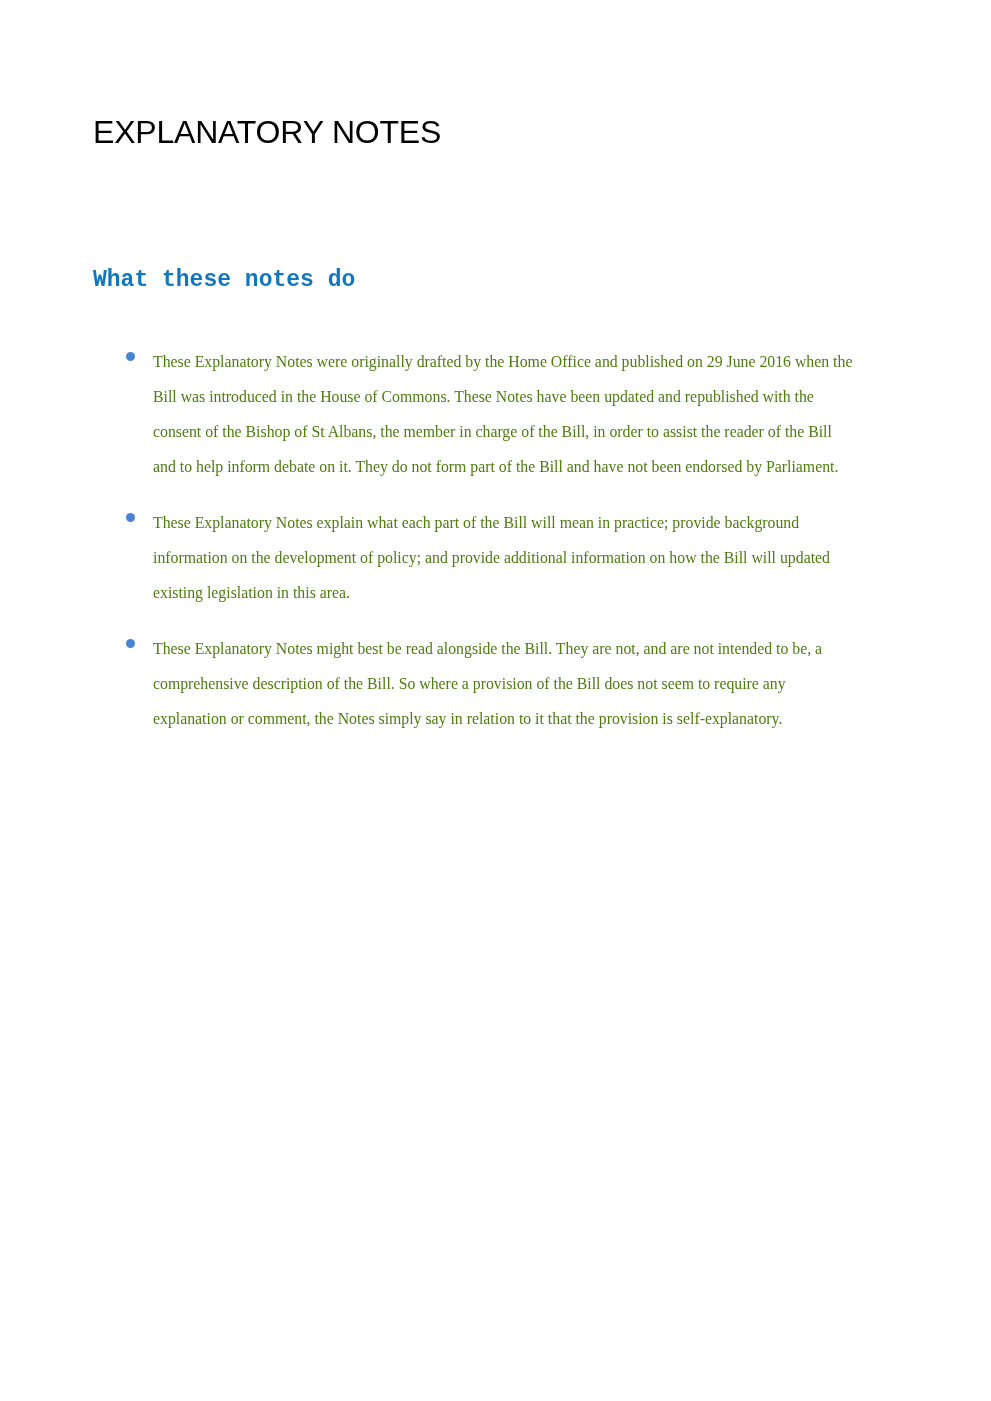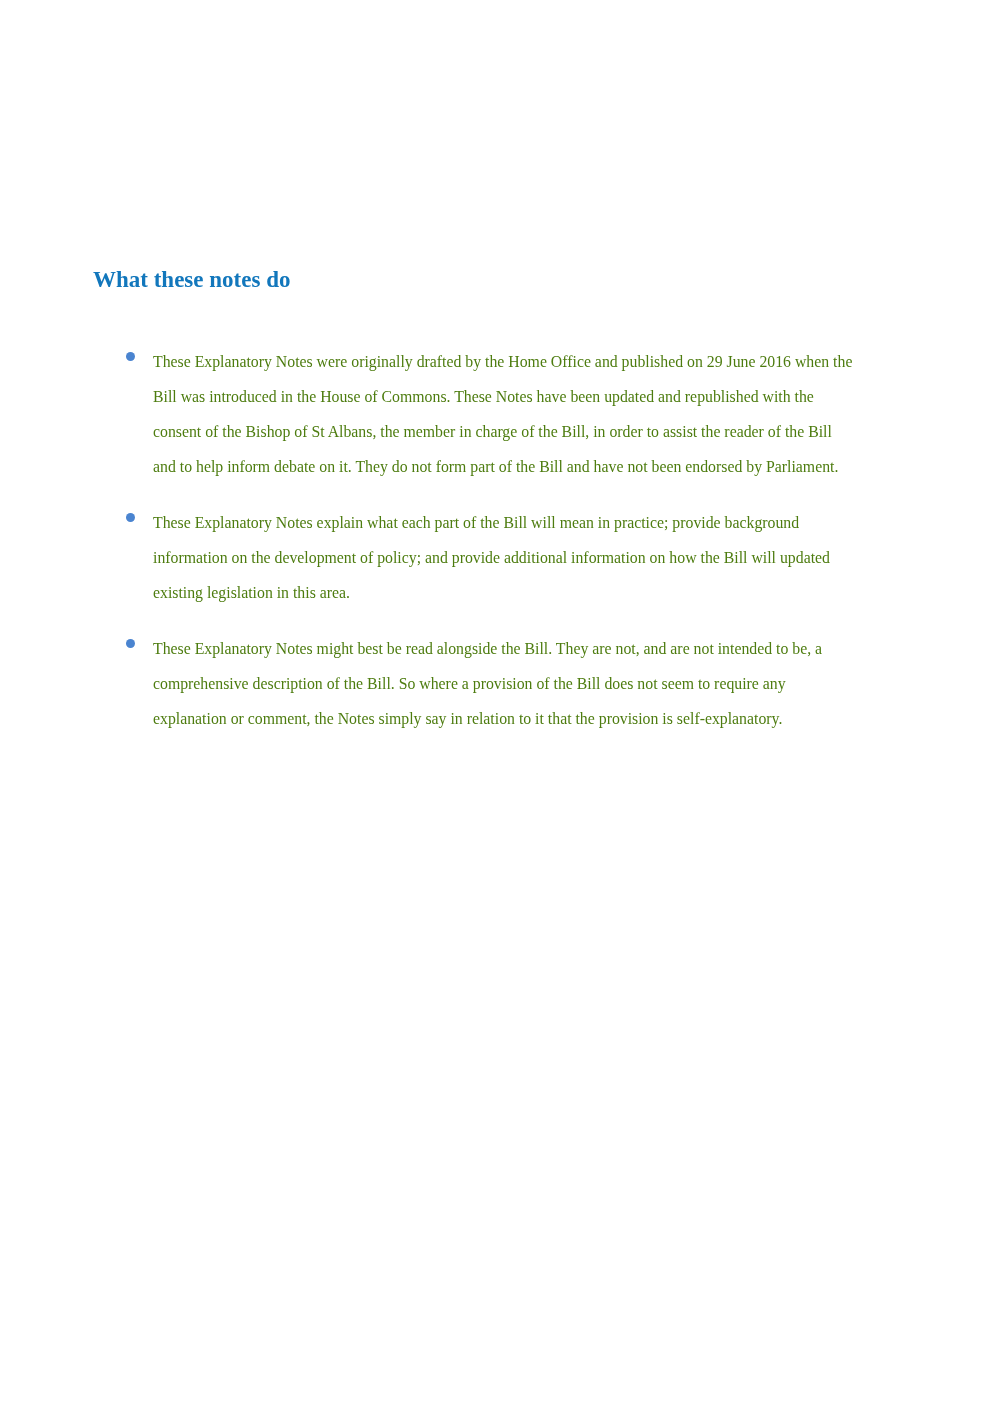--- a/index.html
+++ b/index.html
@@ -52,21 +52,21 @@
     color: #000000;
     margin: 16px 0 0 0;
     white-space: nowrap;
   }
 
   
   .section-heading {
     position: absolute;
     left: 93px;
     top: 266px;
-    font-family: Liberation Serif, serif;
+    font-family: Liberation Mono, monospace;
     font-weight: bold;
     font-size: 23px;
     line-height: 28px;
     color: #1277bc;
     margin: 0;
     white-space: nowrap;
   }
 
   
   .content {
@@ -139,20 +139,21 @@
     top: 0;
     white-space: nowrap;
   }
 </style>
 </head>
 <body>
 
 <div class="page">
 
   <div class="title-block">
+    <h2 class="doc-title-sub">EXPLANATORY NOTES</h2>
   </div>
 
   <h3 class="section-heading" style="color: rgb(18, 119, 188);">What these notes do</h3>
 
   <div class="content">
 
 
     <ul class="bullet-list">
       <li class="bullet-item">
         <span class="bullet-dot" style="background: rgb(74, 132, 208);"></span>

